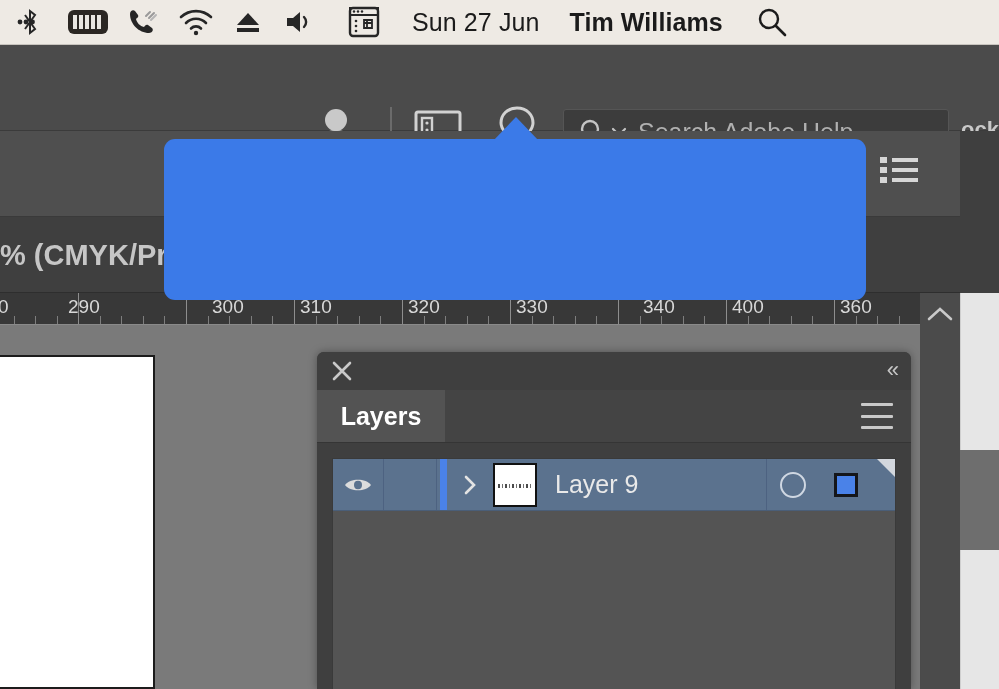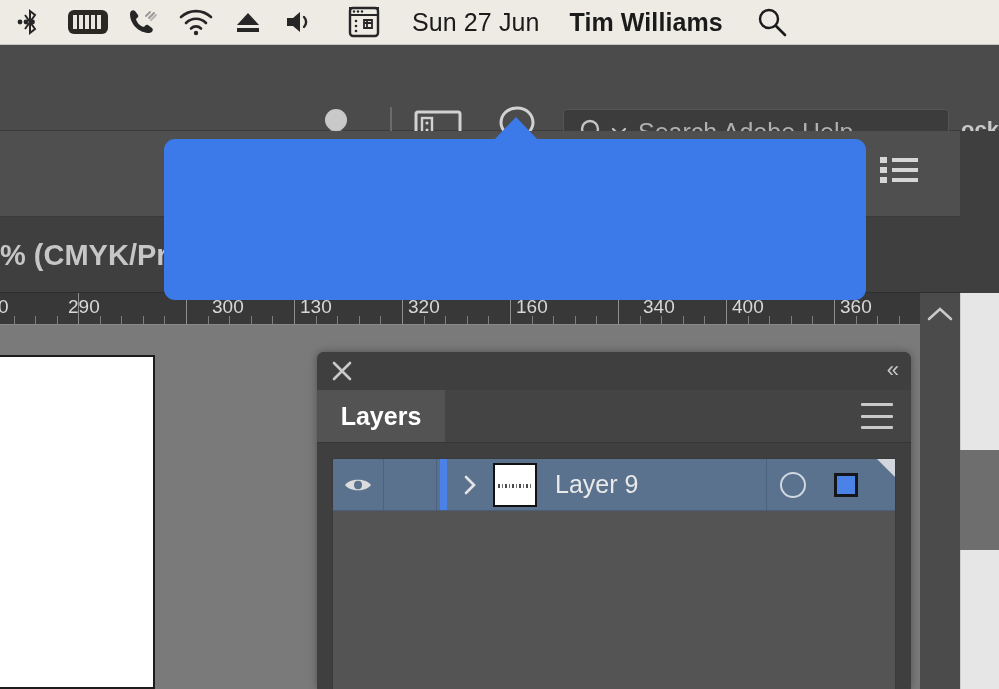--- a/index.html
+++ b/index.html
@@ -534,33 +534,33 @@
     <div class="tick-minor" style="left: 121.2px;"></div>
     <div class="tick-minor" style="left: 142.8px;"></div>
     <div class="tick-minor" style="left: 164.4px;"></div>
     <div class="tick-major" style="left: 186px;"></div>
     <div class="ruler-label" style="left: 192px; margin-left: 20px;">300</div>
     <div class="tick-minor" style="left: 207.6px;"></div>
     <div class="tick-minor" style="left: 229.2px;"></div>
     <div class="tick-minor" style="left: 250.8px;"></div>
     <div class="tick-minor" style="left: 272.4px;"></div>
     <div class="tick-major" style="left: 294px;"></div>
-    <div class="ruler-label" style="left: 300px;">130</div>
+    <div class="ruler-label" style="left: 300px;">310</div>
     <div class="tick-minor" style="left: 315.6px;"></div>
     <div class="tick-minor" style="left: 337.2px;"></div>
     <div class="tick-minor" style="left: 358.8px;"></div>
     <div class="tick-minor" style="left: 380.4px;"></div>
     <div class="tick-major" style="left: 402px;"></div>
     <div class="ruler-label" style="left: 408px;">320</div>
     <div class="tick-minor" style="left: 423.6px;"></div>
     <div class="tick-minor" style="left: 445.2px;"></div>
     <div class="tick-minor" style="left: 466.8px;"></div>
     <div class="tick-minor" style="left: 488.4px;"></div>
     <div class="tick-major" style="left: 510px;"></div>
-    <div class="ruler-label" style="left: 516px;">160</div>
+    <div class="ruler-label" style="left: 516px;">330</div>
     <div class="tick-minor" style="left: 531.6px;"></div>
     <div class="tick-minor" style="left: 553.2px;"></div>
     <div class="tick-minor" style="left: 574.8px;"></div>
     <div class="tick-minor" style="left: 596.4px;"></div>
     <div class="tick-major" style="left: 618px;"></div>
     <div class="ruler-label" style="left: 643px;">340</div>
     <div class="tick-minor" style="left: 639.6px;"></div>
     <div class="tick-minor" style="left: 661.2px;"></div>
     <div class="tick-minor" style="left: 682.8px;"></div>
     <div class="tick-minor" style="left: 704.4px;"></div>

